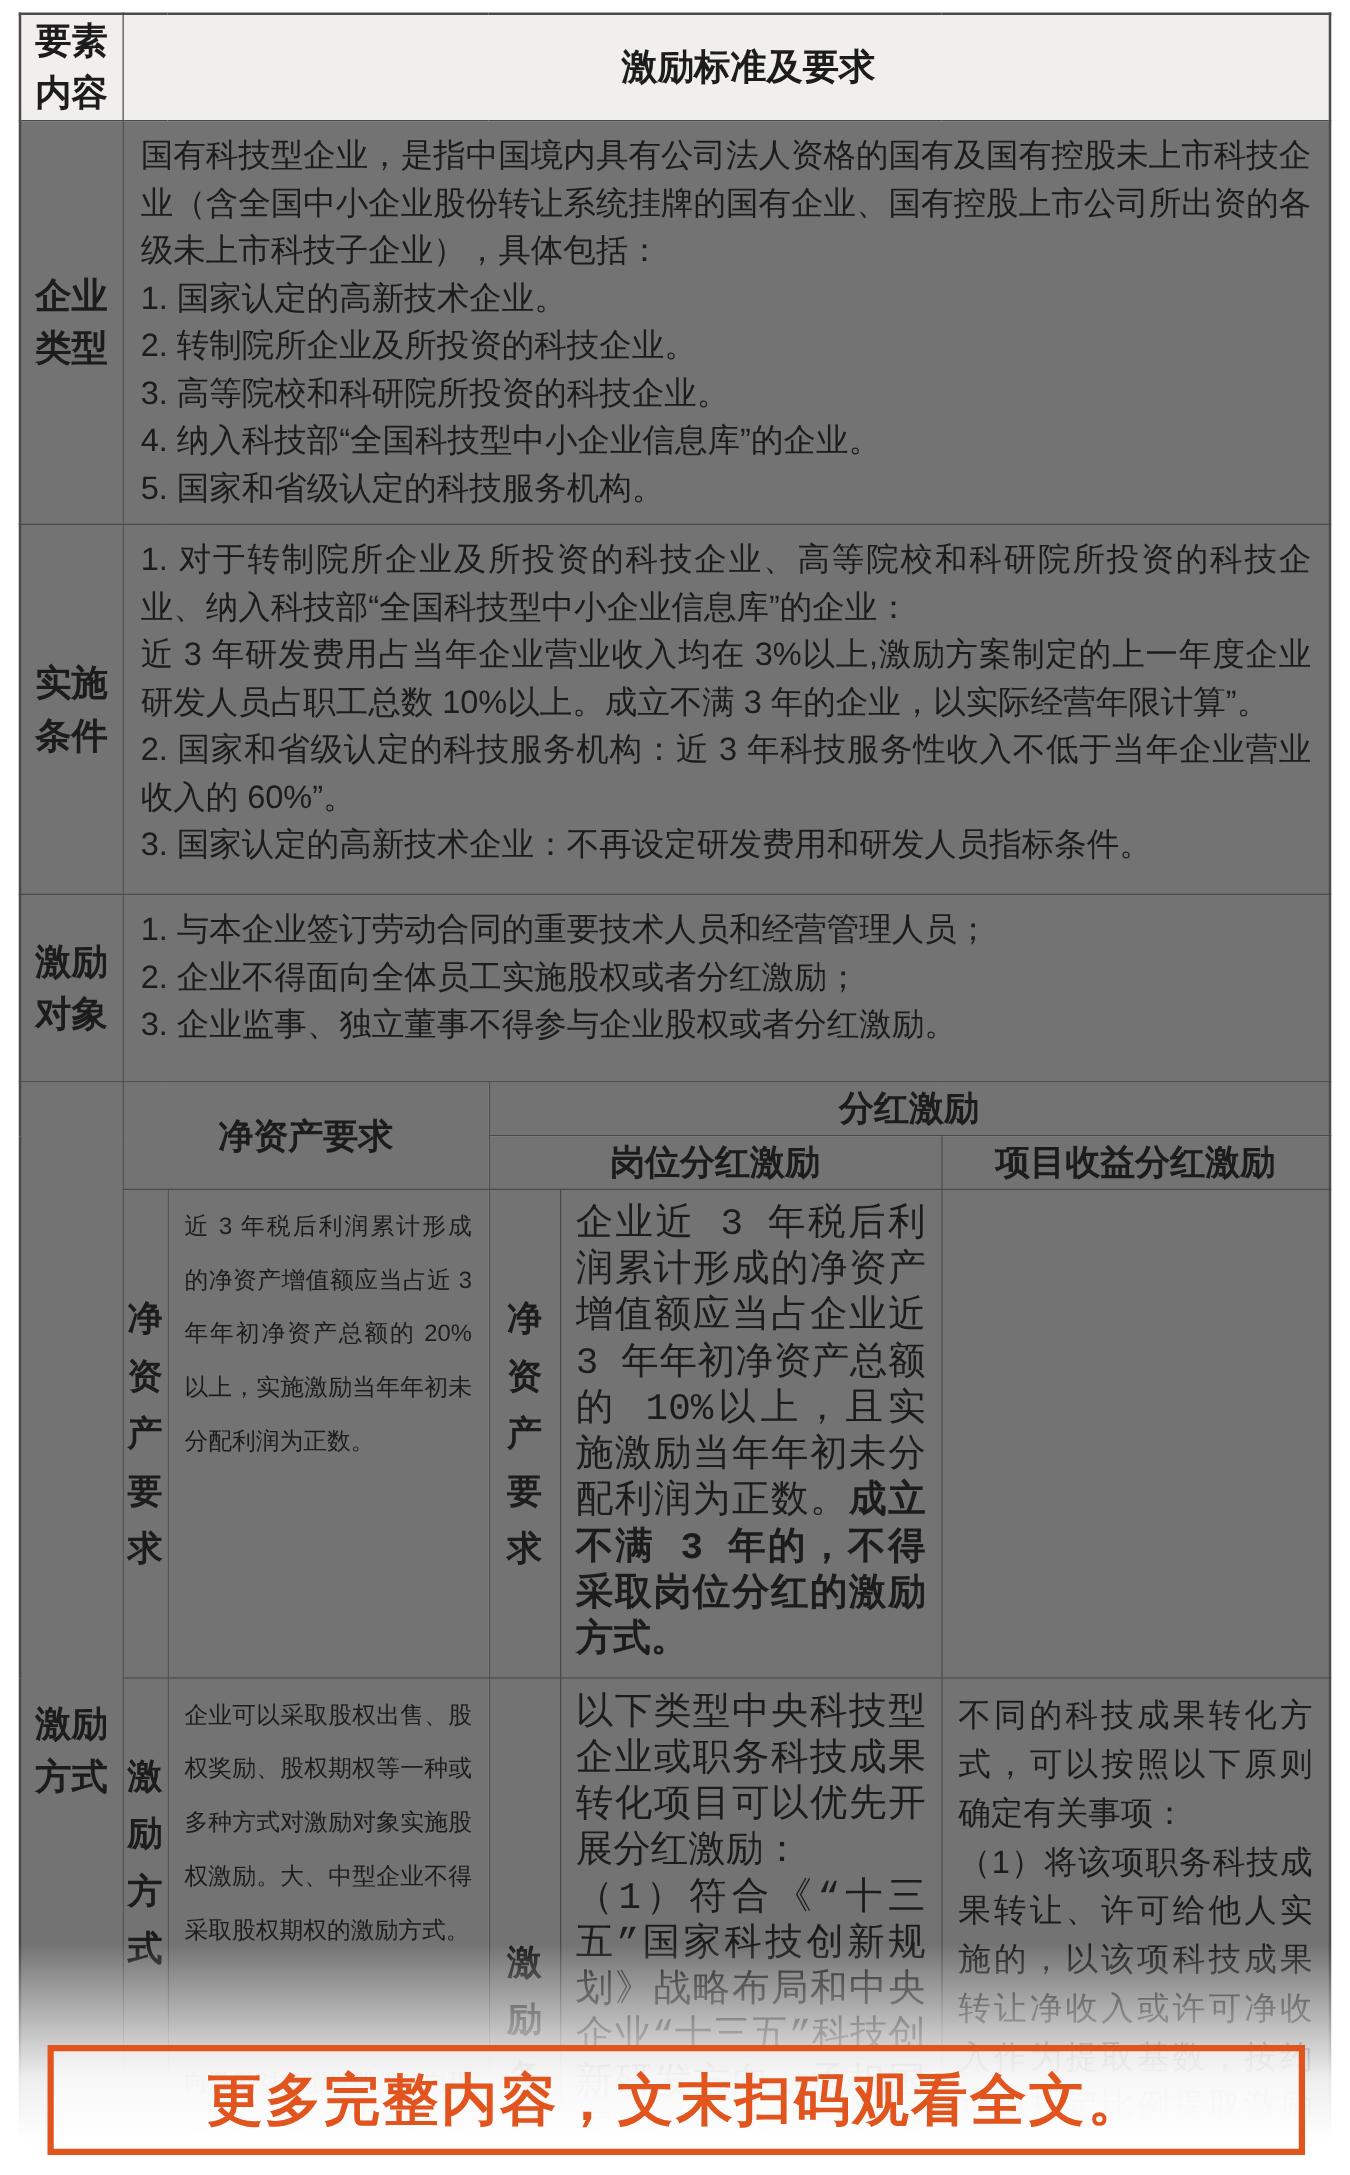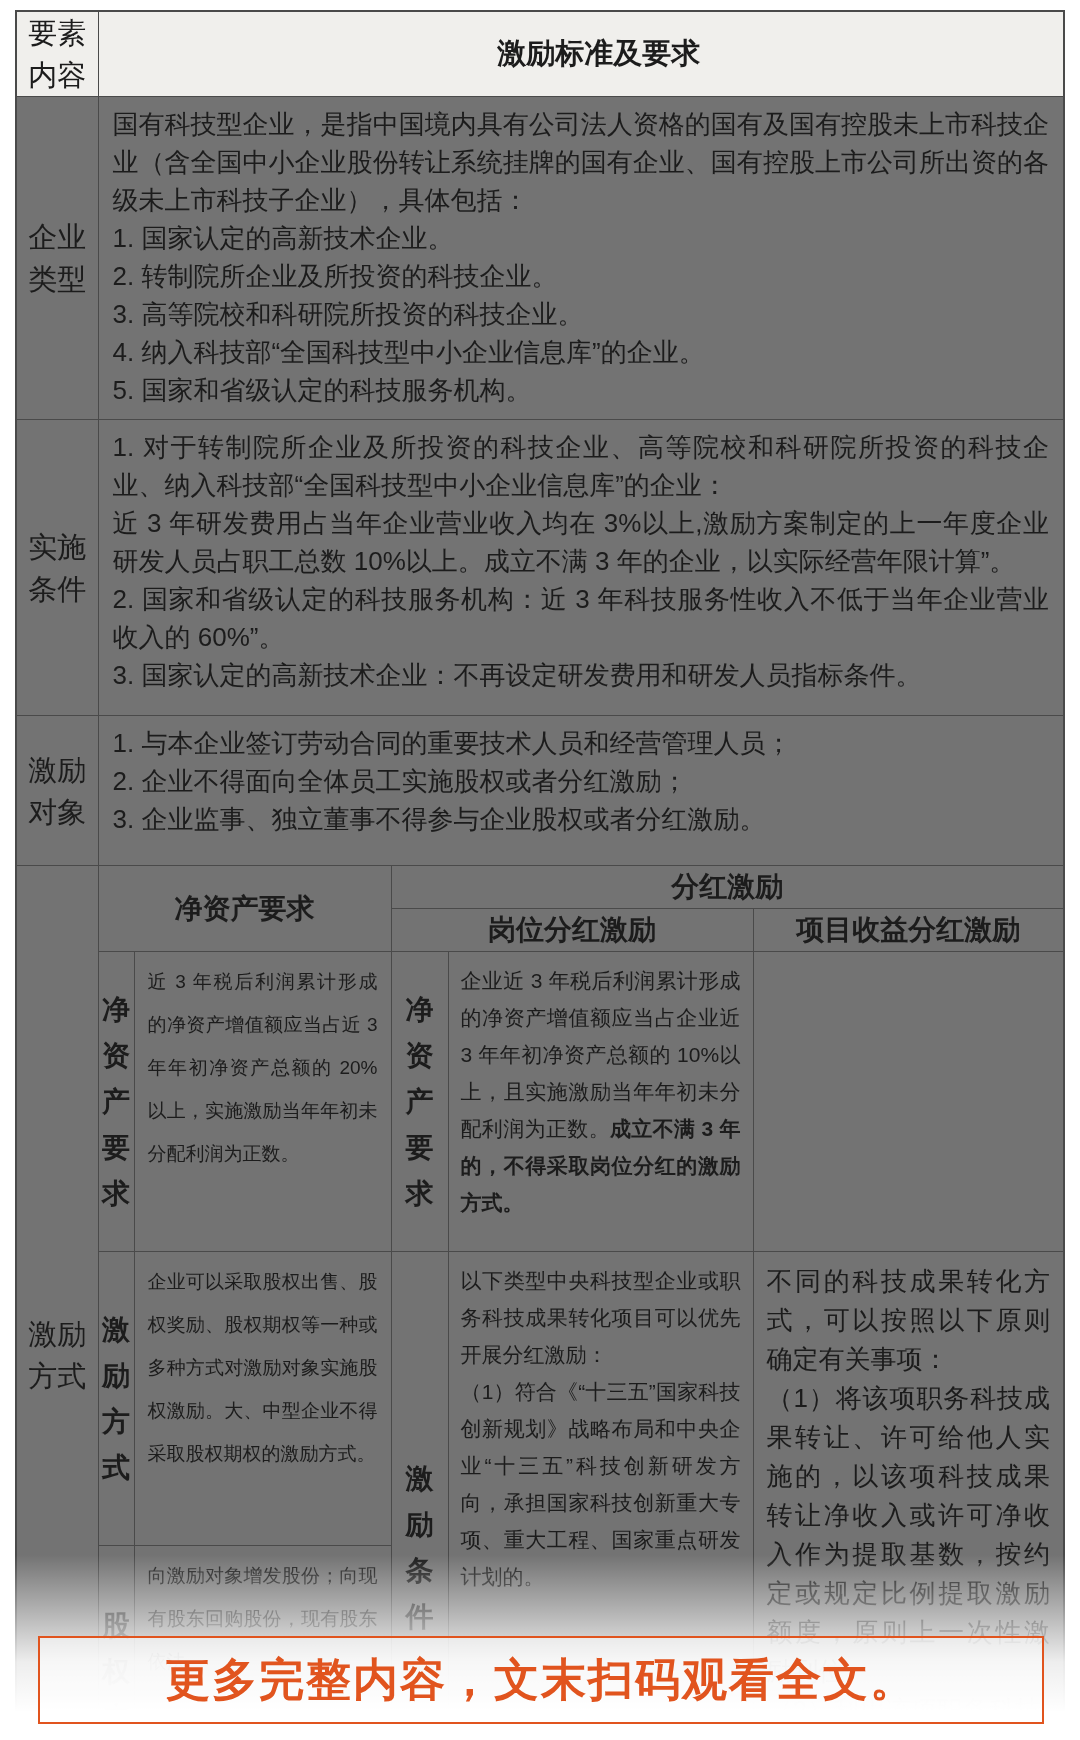--- a/index.html
+++ b/index.html
@@ -24,21 +24,21 @@
   }
   td {
     border: 1px solid #4a4a4a;
     vertical-align: top;
     background: #737373;
   }
   .head-row td { background: #f0efec; }
   .label-cell {
     vertical-align: middle;
     text-align: center;
-    font-weight: normal;
+    font-weight: bold;
     font-size: 29px;
     line-height: 42px;
     white-space: pre-line;
   }
   .head-title {
     vertical-align: middle;
     text-align: center;
     font-weight: bold;
     font-size: 29px;
     padding-left: 36px;
@@ -69,25 +69,26 @@
     white-space: normal;
   }
   .cellC {
     font-size: 19px;
     line-height: 43px;
     padding: 8px 13px;
     text-align: justify;
     white-space: pre-line;
   }
   .cellE {
-    font-size: 21px;
+    font-size: 30px;
     line-height: 37px;
     padding: 10px 12px;
     text-align: justify;
     white-space: pre-line;
+    font-family: Liberation Mono, monospace;
   }
   .cellF {
     font-size: 26px;
     line-height: 39px;
     padding: 10px 13px;
     text-align: justify;
     white-space: pre-line;
   }
   .bold-tail { font-weight: bold; }
   .h73  { height: 73px; }
@@ -111,21 +112,21 @@
       rgba(255,255,255,0.88) 58%,
       #ffffff 85%);
     pointer-events: none;
   }
   .promo-banner {
     position: absolute;
     left: 38px;
     top: 1636px;
     width: 1006px;
     height: 88px;
-    border: 2px solid #a3a3a3;
+    border: 5px solid #a3a3a3;
     z-index: 10;
     display: flex;
     align-items: center;
     justify-content: center;
     background: rgba(255,255,255,0.55);
   }
   .promo-banner-text {
     color: #e1541e;
     font-weight: bold;
     font-size: 45px;

